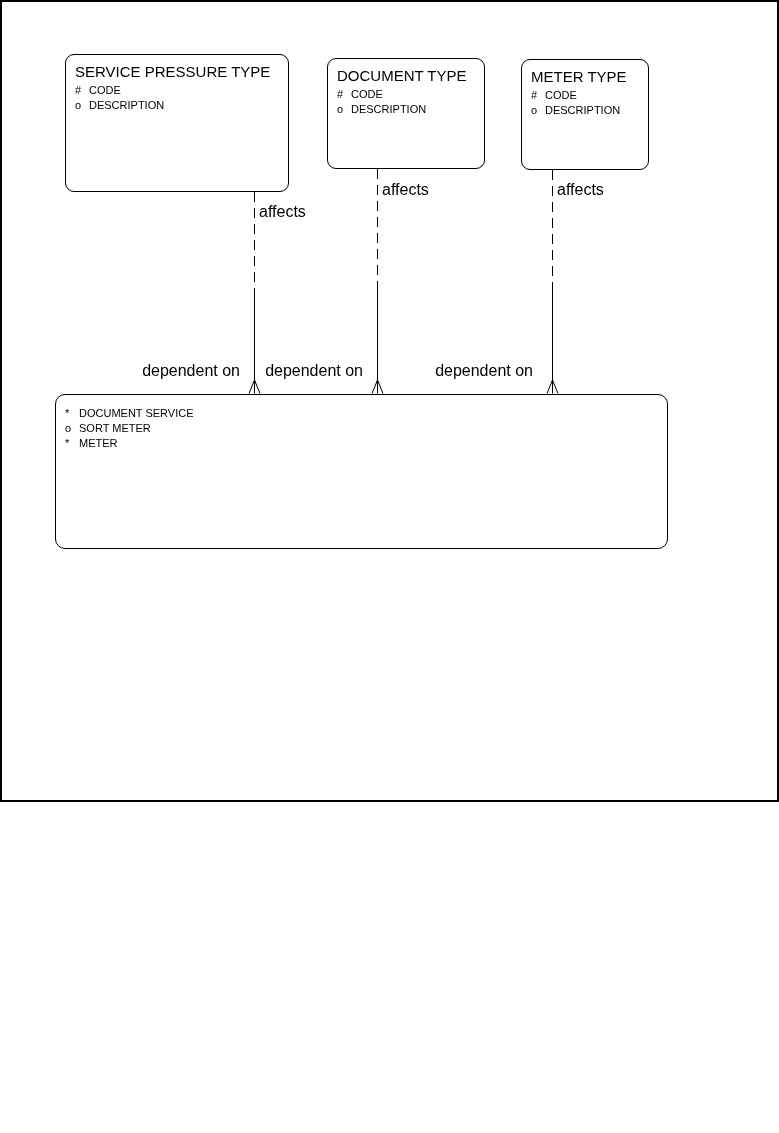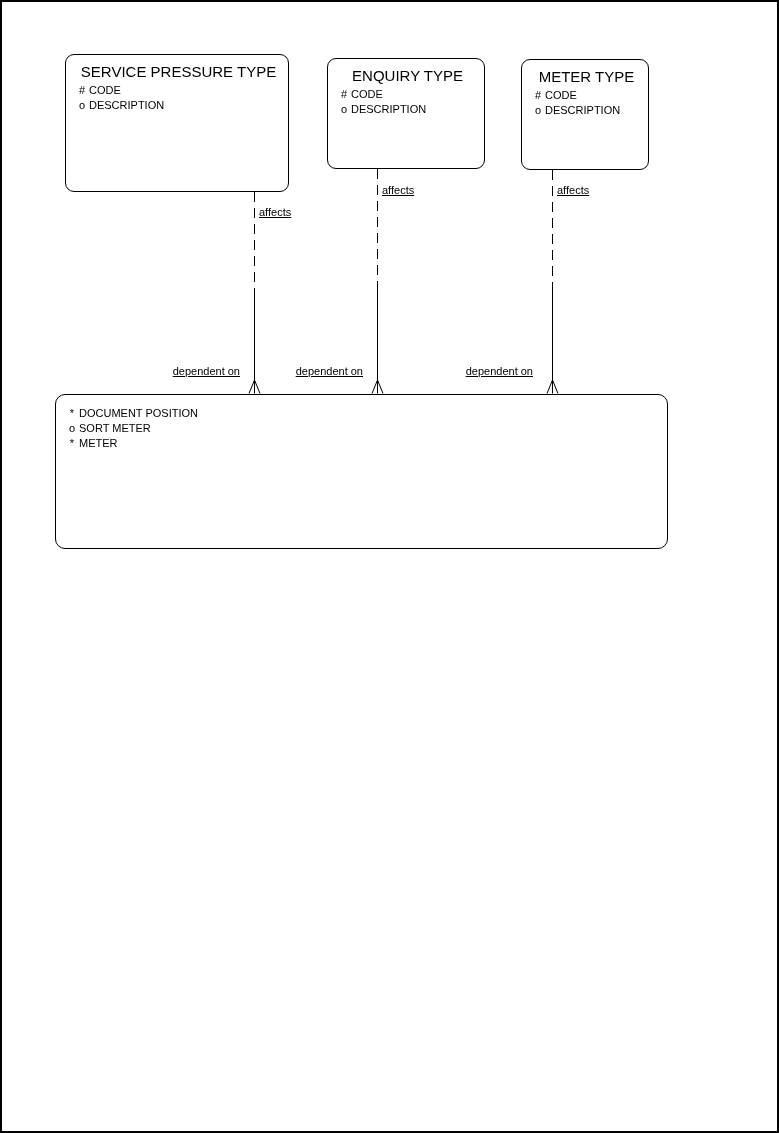--- a/index.html
+++ b/index.html
@@ -1,26 +1,25 @@
 <!DOCTYPE html>
 <html><head>
 <meta charset="utf-8">
 <style>
   * { margin: 0; padding: 0; box-sizing: border-box; }
   html, body { background: #ffffff; }
   .page {
     position: relative;
     width: 779px;
-    height: 1133px;
+    height: 802px;
     background: #ffffff;
     border: 2px solid #000000;
     font-family: "Liberation Sans", sans-serif;
     color: #000000;
     overflow: hidden;
-    text-align: center;
   }
   .connectors {
     position: absolute;
     left: 0; top: 0;
     width: 779px; height: 1133px;
     pointer-events: none;
   }
   .entity {
     position: absolute;
     background: #ffffff;
@@ -40,24 +39,23 @@
     line-height: 15px;
     white-space: nowrap;
   }
   .attr .marker { flex: 0 0 14px; width: 14px; }
   #entity-0 { left: 63px;  top: 52px;  width: 224px; height: 138px; }
   #entity-1 { left: 325px; top: 56px;  width: 158px; height: 111px; }
   #entity-2 { left: 519px; top: 57px;  width: 128px; height: 111px; }
   #entity-3 { left: 53px;  top: 392px; width: 613px; height: 155px; border-radius: 10px; }
   .rel-label {
     position: absolute;
-    font-size: 11px;
+    font-size: 16px;
     line-height: 16px;
     white-space: nowrap;
-    text-decoration: underline;
   }
   #affects-0 { left: 257px; top: 202px; }
   #affects-1 { left: 380px; top: 180px; }
   #affects-2 { left: 555px; top: 180px; }
   #dep-0 { right: 537px; top: 361px; }
   #dep-1 { right: 414px; top: 361px; }
   #dep-2 { right: 244px; top: 361px; }
 </style>
 </head>
 <body>
@@ -93,21 +91,21 @@
         <span>CODE</span>
       </div>
       <div class="attr">
         <span class="marker">o</span>
         <span>DESCRIPTION</span>
       </div>
     </div>
   </div>
 
   <div class="entity" id="entity-1">
-    <div class="entity-title">ENQUIRY TYPE</div>
+    <div class="entity-title">DOCUMENT TYPE</div>
     <div class="attr-list">
       <div class="attr">
         <span class="marker">#</span>
         <span>CODE</span>
       </div>
       <div class="attr">
         <span class="marker">o</span>
         <span>DESCRIPTION</span>
       </div>
     </div>
@@ -124,21 +122,21 @@
         <span class="marker">o</span>
         <span>DESCRIPTION</span>
       </div>
     </div>
   </div>
 
   <div class="entity" id="entity-3">
     <div class="attr-list">
       <div class="attr">
         <span class="marker">*</span>
-        <span>DOCUMENT POSITION</span>
+        <span>DOCUMENT SERVICE</span>
       </div>
       <div class="attr">
         <span class="marker">o</span>
         <span>SORT METER</span>
       </div>
       <div class="attr">
         <span class="marker">*</span>
         <span>METER</span>
       </div>
     </div>

